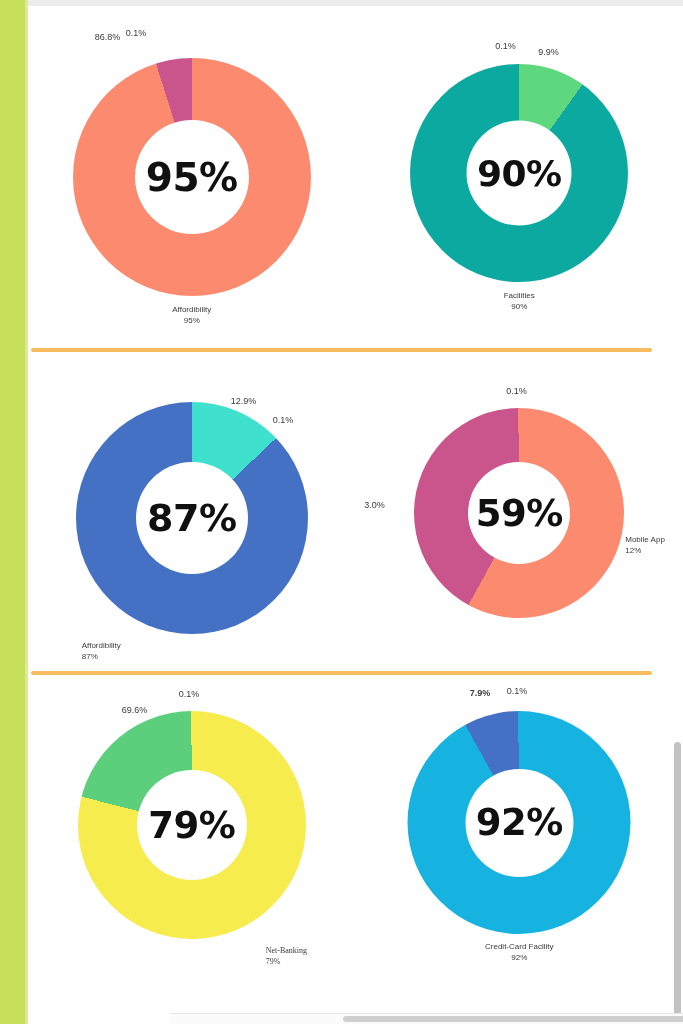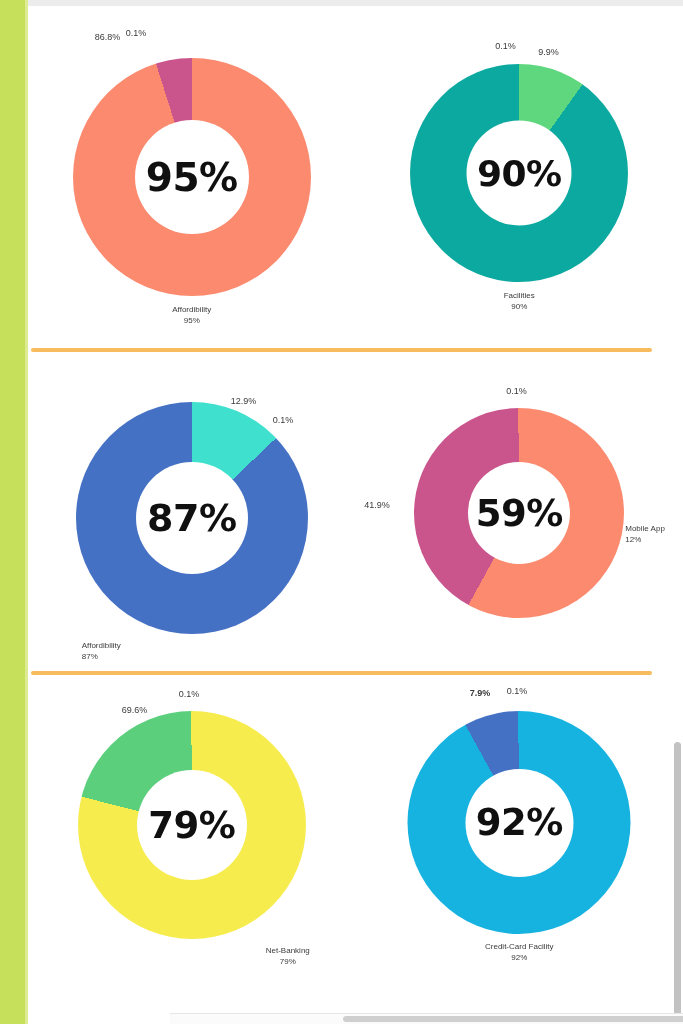--- a/index.html
+++ b/index.html
@@ -242,22 +242,22 @@
         <div class="donut" style="width:210px;height:210px;
              background: conic-gradient(from 0deg,
                #fb8a6e 0deg 208.8deg,
                #c9558c 208.8deg 359.64deg,
                #fb8a6e 359.64deg 360deg);">
           <div class="donut-hole" style="width:102px;height:102px;">
             <span class="donut-center-value" style="font-size:37px;">59%</span>
           </div>
         </div>
         <span class="slice-label" style="left:92px; top:-22px;">0.1%</span>
-        <span class="slice-label" style="left:-50px; top:92px;">41.9%</span>
-        <span class="series-label" style="left:211px; top:116px; text-align:left;">
+        <span class="slice-label" style="left:-50px; top:92px;">3.0%</span>
+        <span class="series-label" style="left:211px; top:127px; text-align:left;">
           <span class="series-name">Mobile App</span>
           <span class="series-value">12%</span>
         </span>
       </div>
     </div>
   </div>
 
   <div class="row-divider" id="divider-2"></div>
 
   <div class="chart-row" id="row-3">
@@ -268,21 +268,21 @@
              background: conic-gradient(from 0deg,
                #f7ec4e 0deg 284.4deg,
                #5bcf7c 284.4deg 359.64deg,
                #f7ec4e 359.64deg 360deg);">
           <div class="donut-hole" style="width:110px;height:110px;">
             <span class="donut-center-value" style="font-size:37px;">79%</span>
           </div>
         </div>
         <span class="slice-label" style="left:101px; top:-22px;">0.1%</span>
         <span class="slice-label" style="left:44px; top:-6px;">69.6%</span>
-        <span class="series-label" style="left:188px; top:235px; text-align:center;">
+        <span class="series-label" style="left:188px; top:235px; text-align:left;font-family:Liberation Serif, serif;">
           <span class="series-name">Net-Banking</span>
           <span class="series-value">79%</span>
         </span>
       </div>
     </div>
 
     <div class="chart-cell">
       <div class="donut-wrap" style="top:28px; width:223px; height:223px;">
         <div class="donut" style="width:223px;height:223px;
              background: conic-gradient(from 0deg,

